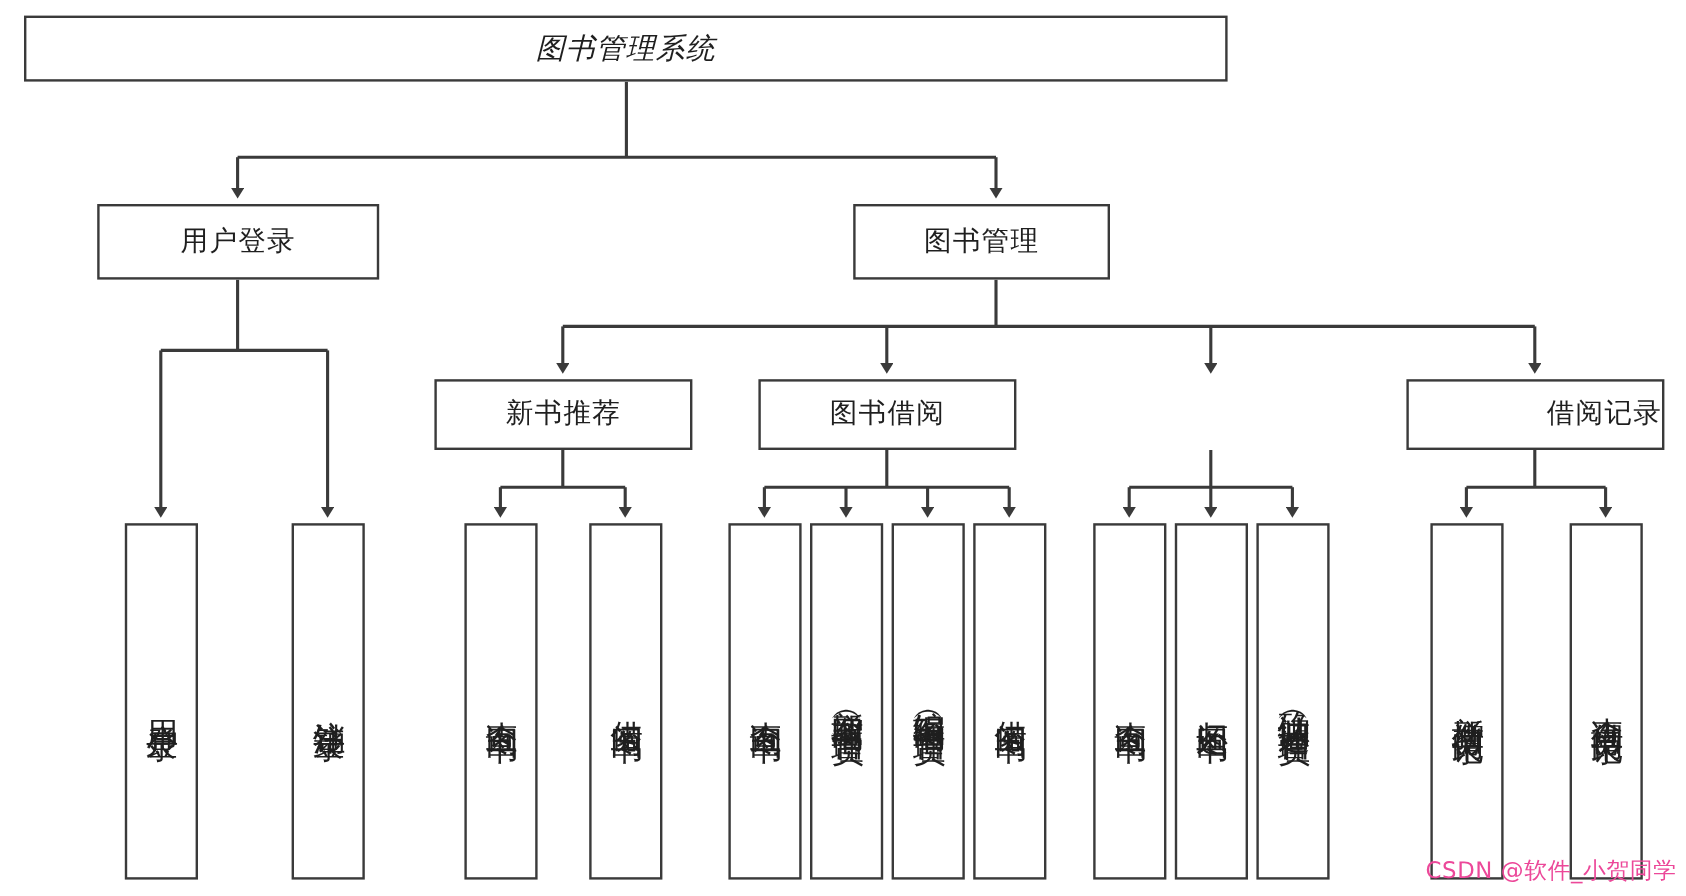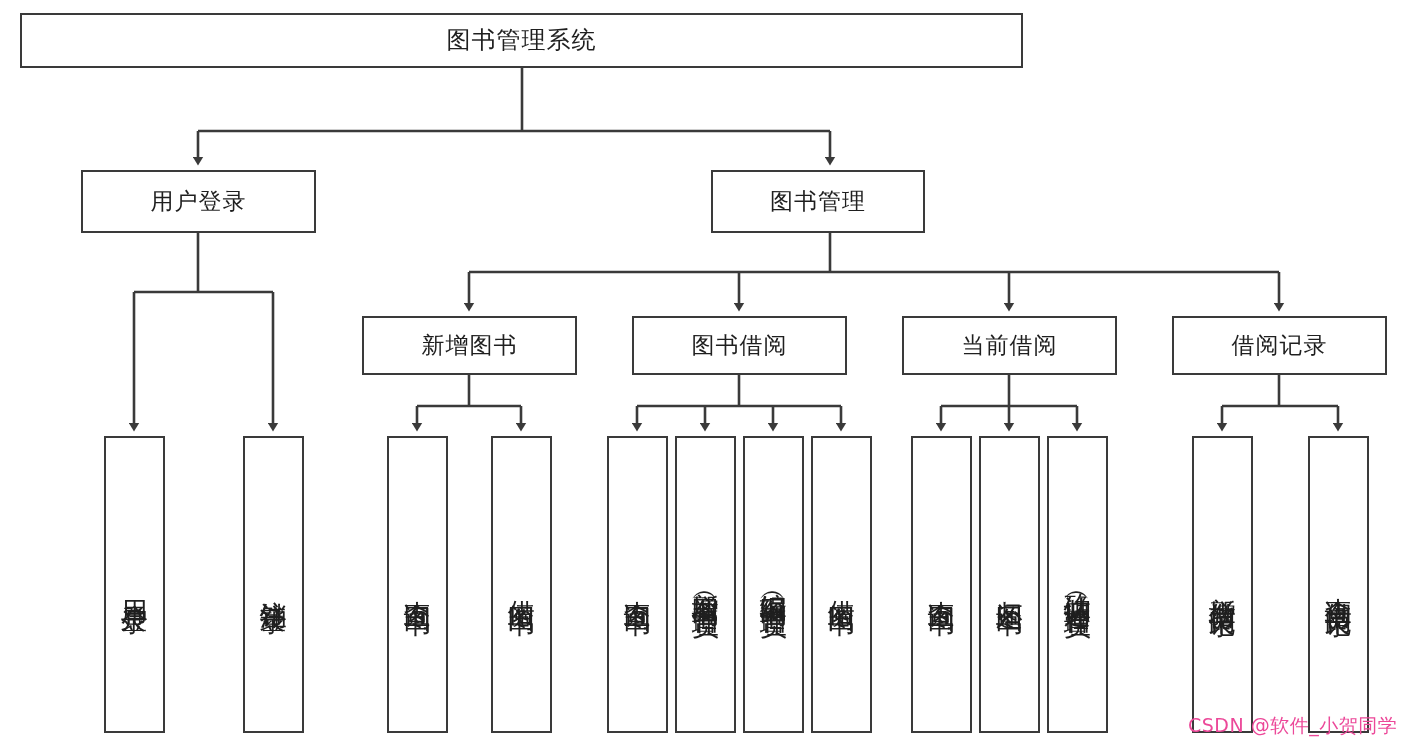--- a/index.html
+++ b/index.html
@@ -41,20 +41,21 @@
     line-height: 1.15;
     white-space: nowrap;
   }
   
   .node.h .lbl {
     font-size: 23px;
     letter-spacing: 1px;
   }
   .node.root .lbl {
     font-size: 24px;
+    font-style: italic;
   }
   
   .node.v {
     align-items: center;
     justify-content: center;
   }
   .node.v .lbl {
     writing-mode: vertical-rl;
     text-orientation: upright;
     font-size: 27px;
@@ -135,29 +136,26 @@
   </div>
 
   <div class="node h" style="left:81px; top:170px; width:235px; height:63px;">
     <span class="lbl">用户登录</span>
   </div>
   <div class="node h" style="left:711px; top:170px; width:214px; height:63px;">
     <span class="lbl">图书管理</span>
   </div>
 
   <div class="node h" style="left:362px; top:316px; width:215px; height:59px;">
-    <span class="lbl">新增图书</span>
+    <span class="lbl">新书推荐</span>
   </div>
   <div class="node h" style="left:632px; top:316px; width:215px; height:59px;">
     <span class="lbl">图书借阅</span>
   </div>
-  <div class="node h" style="left:902px; top:316px; width:215px; height:59px;">
-    <span class="lbl">当前借阅</span>
-  </div>
-  <div class="node h" style="left:1172px; top:316px; width:215px; height:59px;">
+  <div class="node h" style="left:1172px; top:316px; width:215px; height:59px;justify-content:flex-end;">
     <span class="lbl">借阅记录</span>
   </div>
 
   <div class="node v" style="left:104px; top:436px; width:61px; height:297px;">
     <span class="lbl">用户登录</span>
   </div>
   <div class="node v" style="left:243px; top:436px; width:61px; height:297px;">
     <span class="lbl">注销登录</span>
   </div>
 

